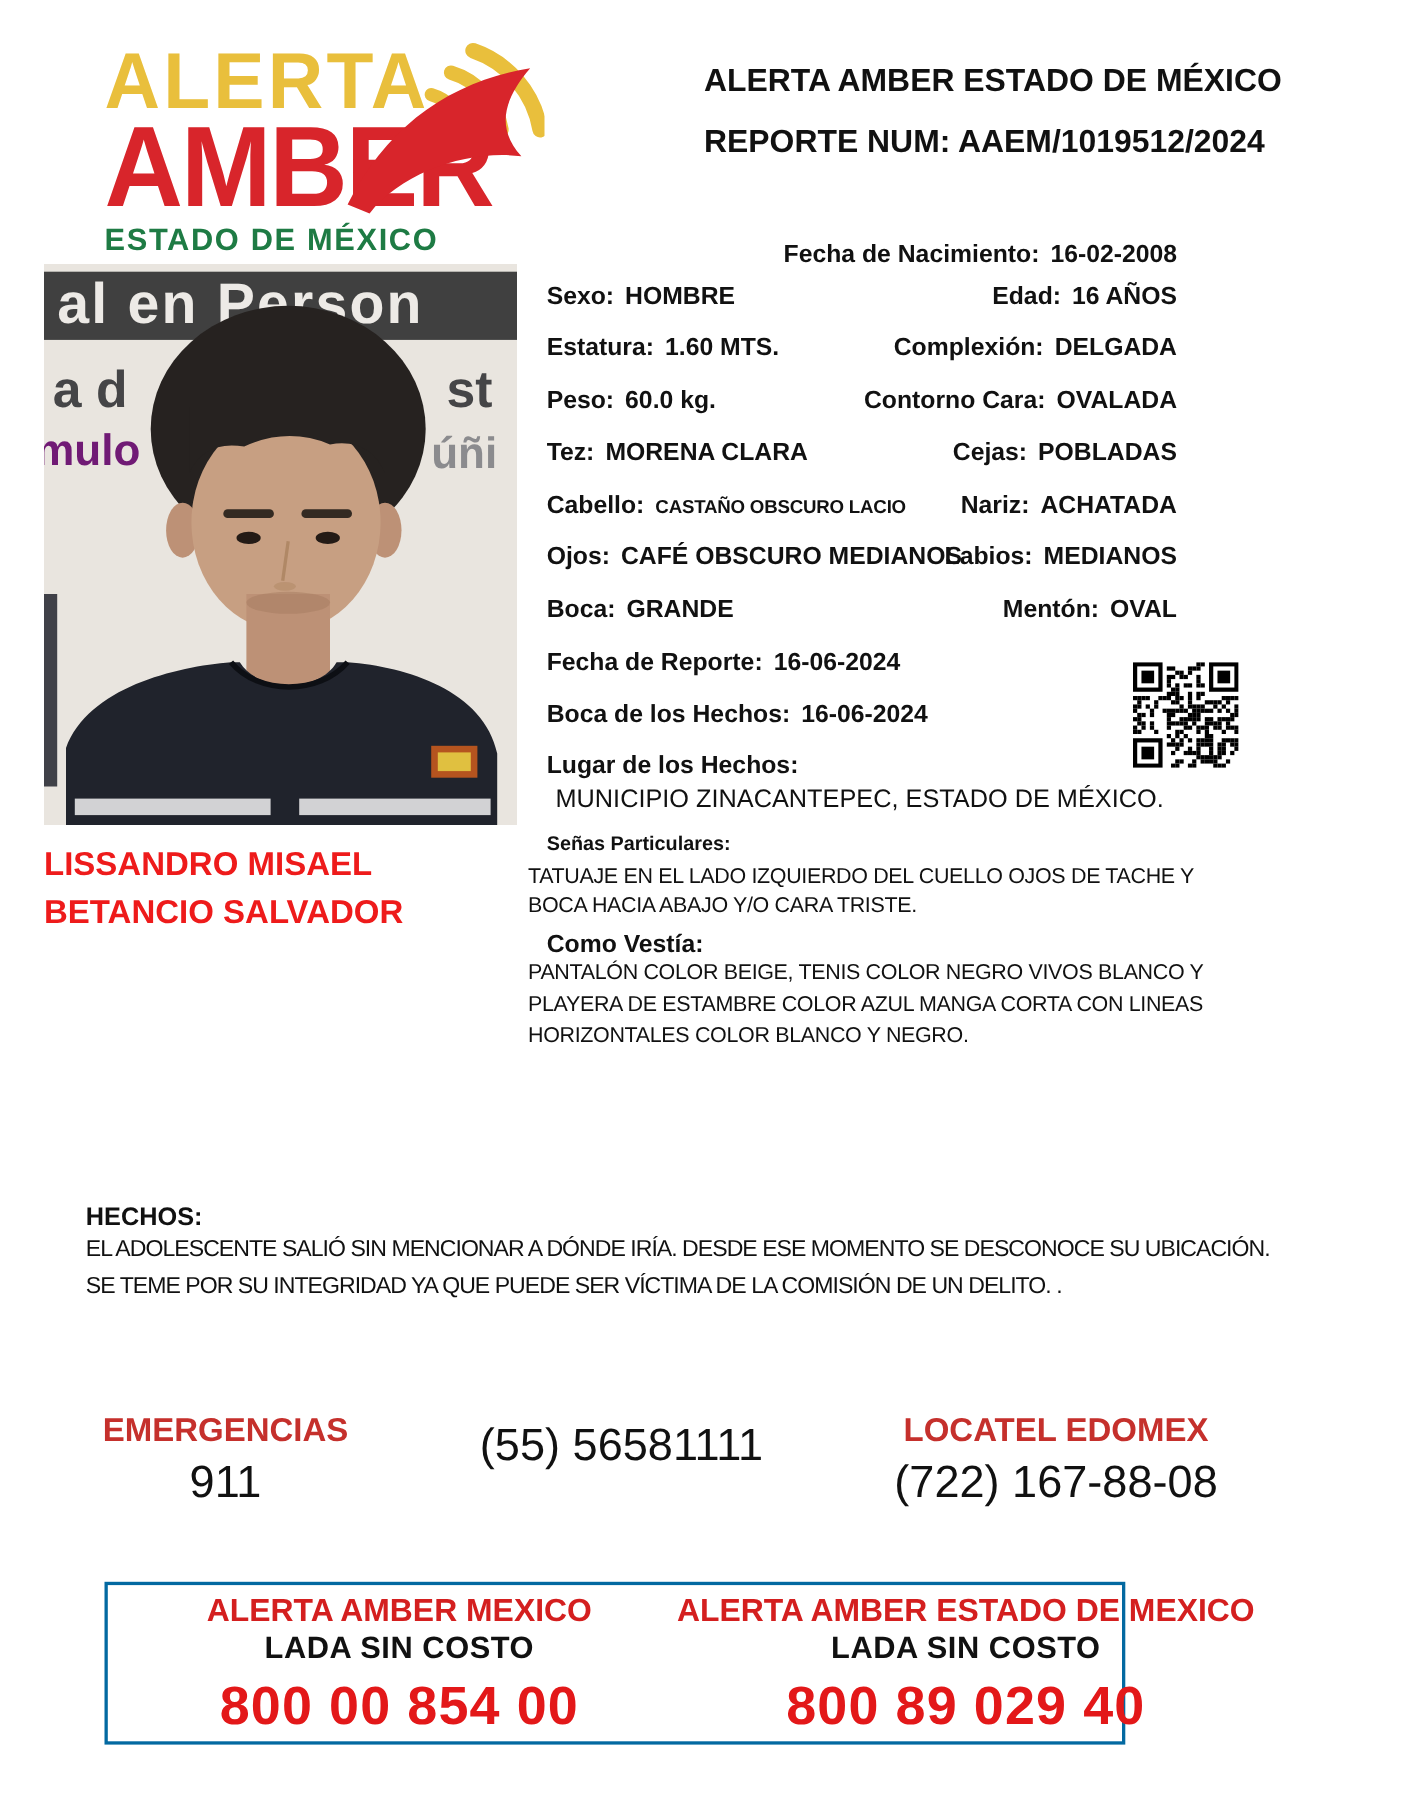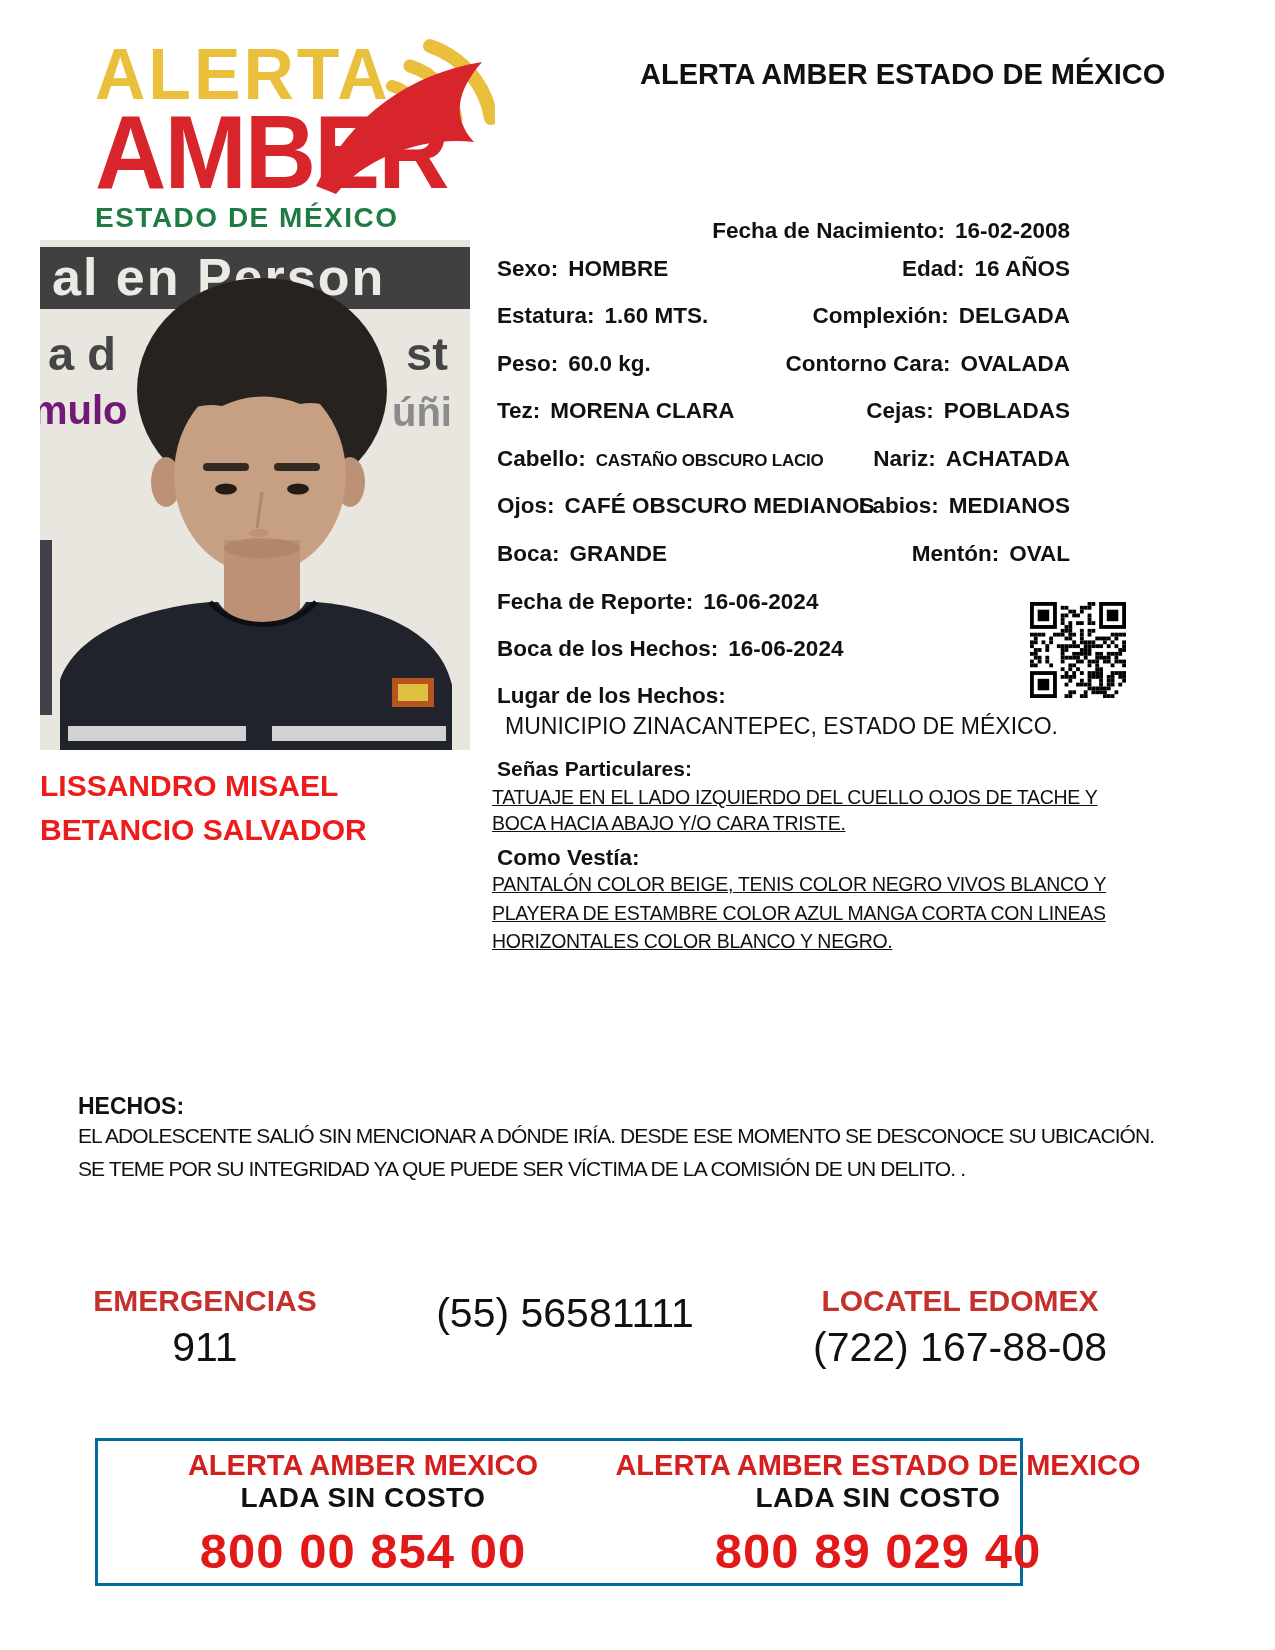--- a/index.html
+++ b/index.html
@@ -42,23 +42,23 @@
   .frow{position:absolute;left:497px;width:573px;height:30px;font-size:22.5px;
         font-weight:700;white-space:nowrap;}
   .frow .l{position:absolute;left:0;top:0;}
   .frow .r{position:absolute;right:0;top:0;}
   .val{margin-left:10px;}
   .vs{font-size:17px;letter-spacing:-0.2px;}
   .t-nac{top:218px;} .t-sexo{top:256px;text-align:right;} .t-est{top:303px;} .t-peso{top:351px;}
   .t-tez{top:398px;} .t-cab{top:446px;} .t-ojos{top:493px;} .t-boca{top:541px;}
   .t-frep{top:589px;} .t-fhec{top:636px;} .t-lug{top:683px;}
   .lug-val{left:505px;top:713px;font-size:23px;font-weight:400;white-space:nowrap;}
-  .sec-label{left:497px;font-size:21px;font-weight:700;white-space:nowrap;}
+  .sec-label{left:497px;font-size:18px;font-weight:700;white-space:nowrap;}
   .t-senas{top:757px;} .t-vestia{top:845px;font-size:22.5px;}
-  .body-line{left:492px;font-size:19.5px;font-weight:400;letter-spacing:-0.3px;white-space:nowrap;text-decoration:underline;}
+  .body-line{left:480px;font-size:19.5px;font-weight:400;letter-spacing:-0.3px;white-space:nowrap;}
   .t-s1{top:786px;} .t-s2{top:812px;}
   .t-v1{top:873px;} .t-v2{top:902px;} .t-v3{top:930px;}
 
   .qr{left:1030px;top:602px;width:96px;height:96px;background:#fff;}
 
   
   .hechos-label{left:78px;top:1093px;font-size:23px;font-weight:700;}
   .hechos-line{left:78px;font-size:21px;font-weight:400;letter-spacing:-0.9px;white-space:nowrap;}
   .t-h1{top:1124px;} .t-h2{top:1157px;}
 
@@ -88,20 +88,21 @@
   </div>
   <svg class="abs swoosh" viewBox="0 0 185 158" aria-hidden="true">
     <path d="M120,8 A92,92 0 0 1 181,80" stroke="#E9BF3C" stroke-width="14" fill="none" stroke-linecap="round"></path>
     <path d="M100,28 A66,66 0 0 1 146,80" stroke="#E9BF3C" stroke-width="13" fill="none" stroke-linecap="round"></path>
     <path d="M82,48 A44,44 0 0 1 113,82" stroke="#E9BF3C" stroke-width="12" fill="none" stroke-linecap="round"></path>
     <path d="M6,148 C42,76 100,36 172,24 C146,54 142,80 164,104 C116,98 56,118 26,156 Z" fill="#D8252B"></path>
   </svg>
 
   <div class="abs hdr">
     <div class="hdr-line">ALERTA AMBER ESTADO DE MÉXICO</div>
+    <div class="hdr-line">REPORTE NUM: AAEM/1019512/2024</div>
   </div>
 
   <div class="abs photo">
     <div class="photo-band">al en Person</div>
     <div class="bgtxt bgtxt1">a d</div>
     <div class="bgtxt bgtxt2">st</div>
     <div class="bgtxt bgtxt3">mulo</div>
     <div class="bgtxt bgtxt4">úñi</div>
     <svg class="person-svg" viewBox="0 0 430 510" aria-hidden="true">
       <rect x="0" y="300" width="12" height="175" fill="#404148"></rect>

